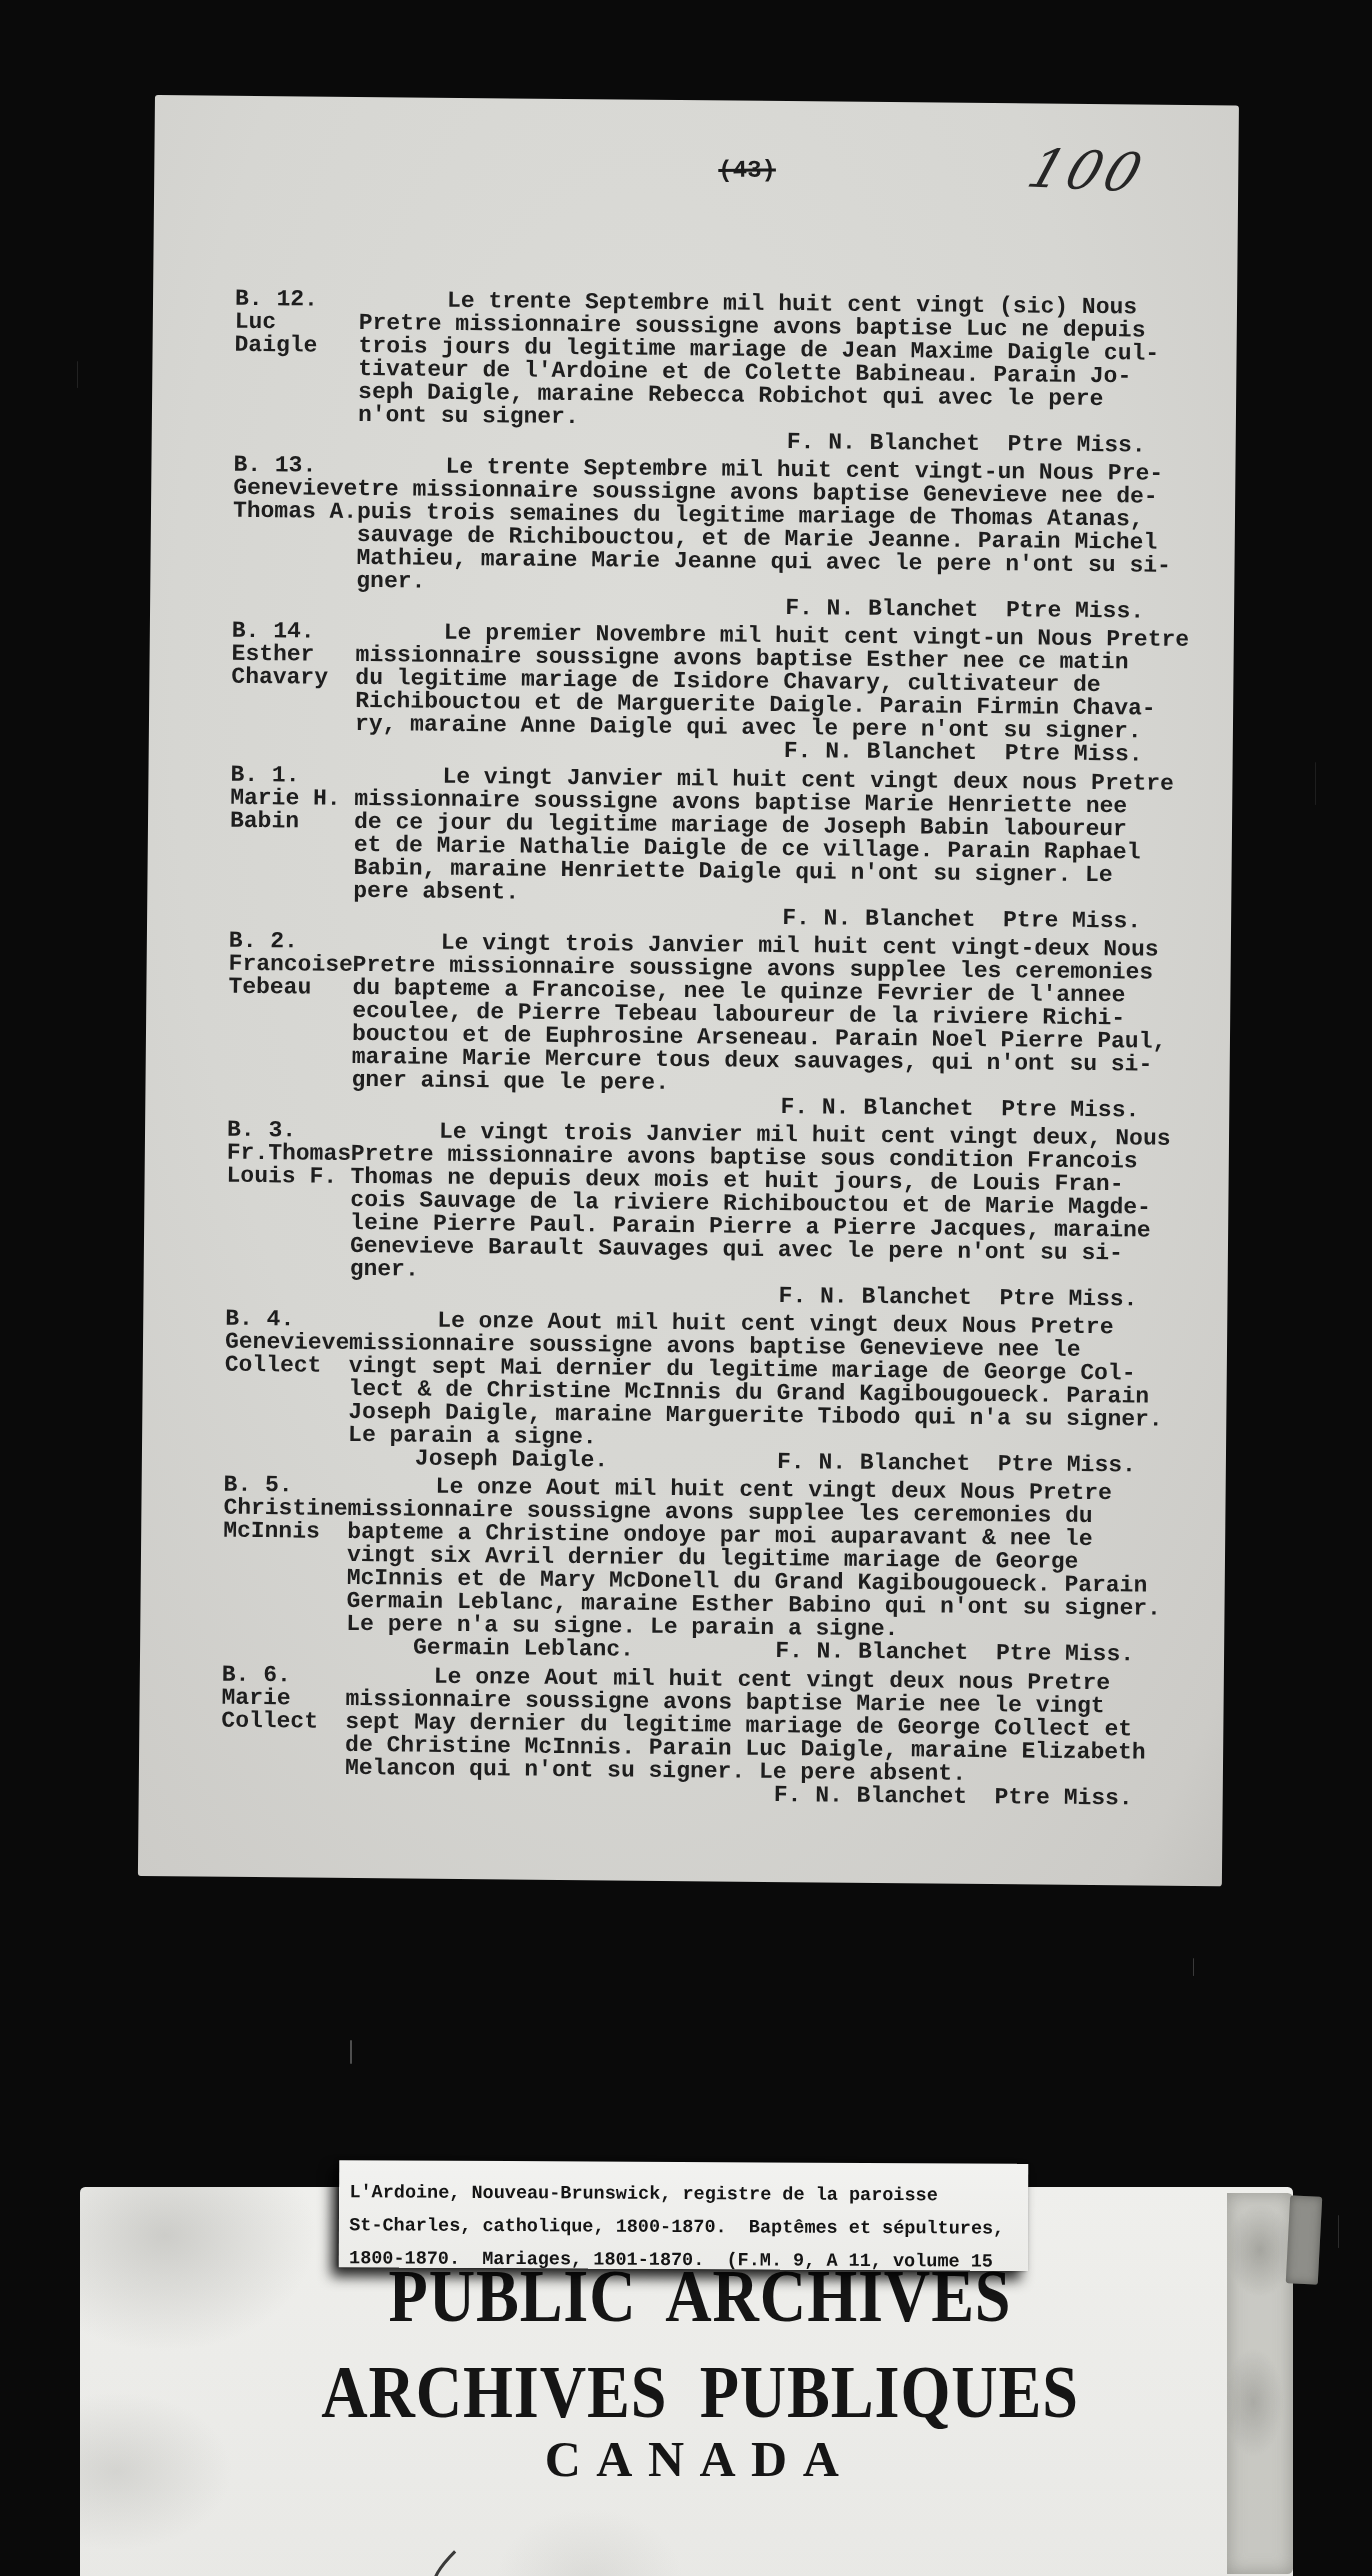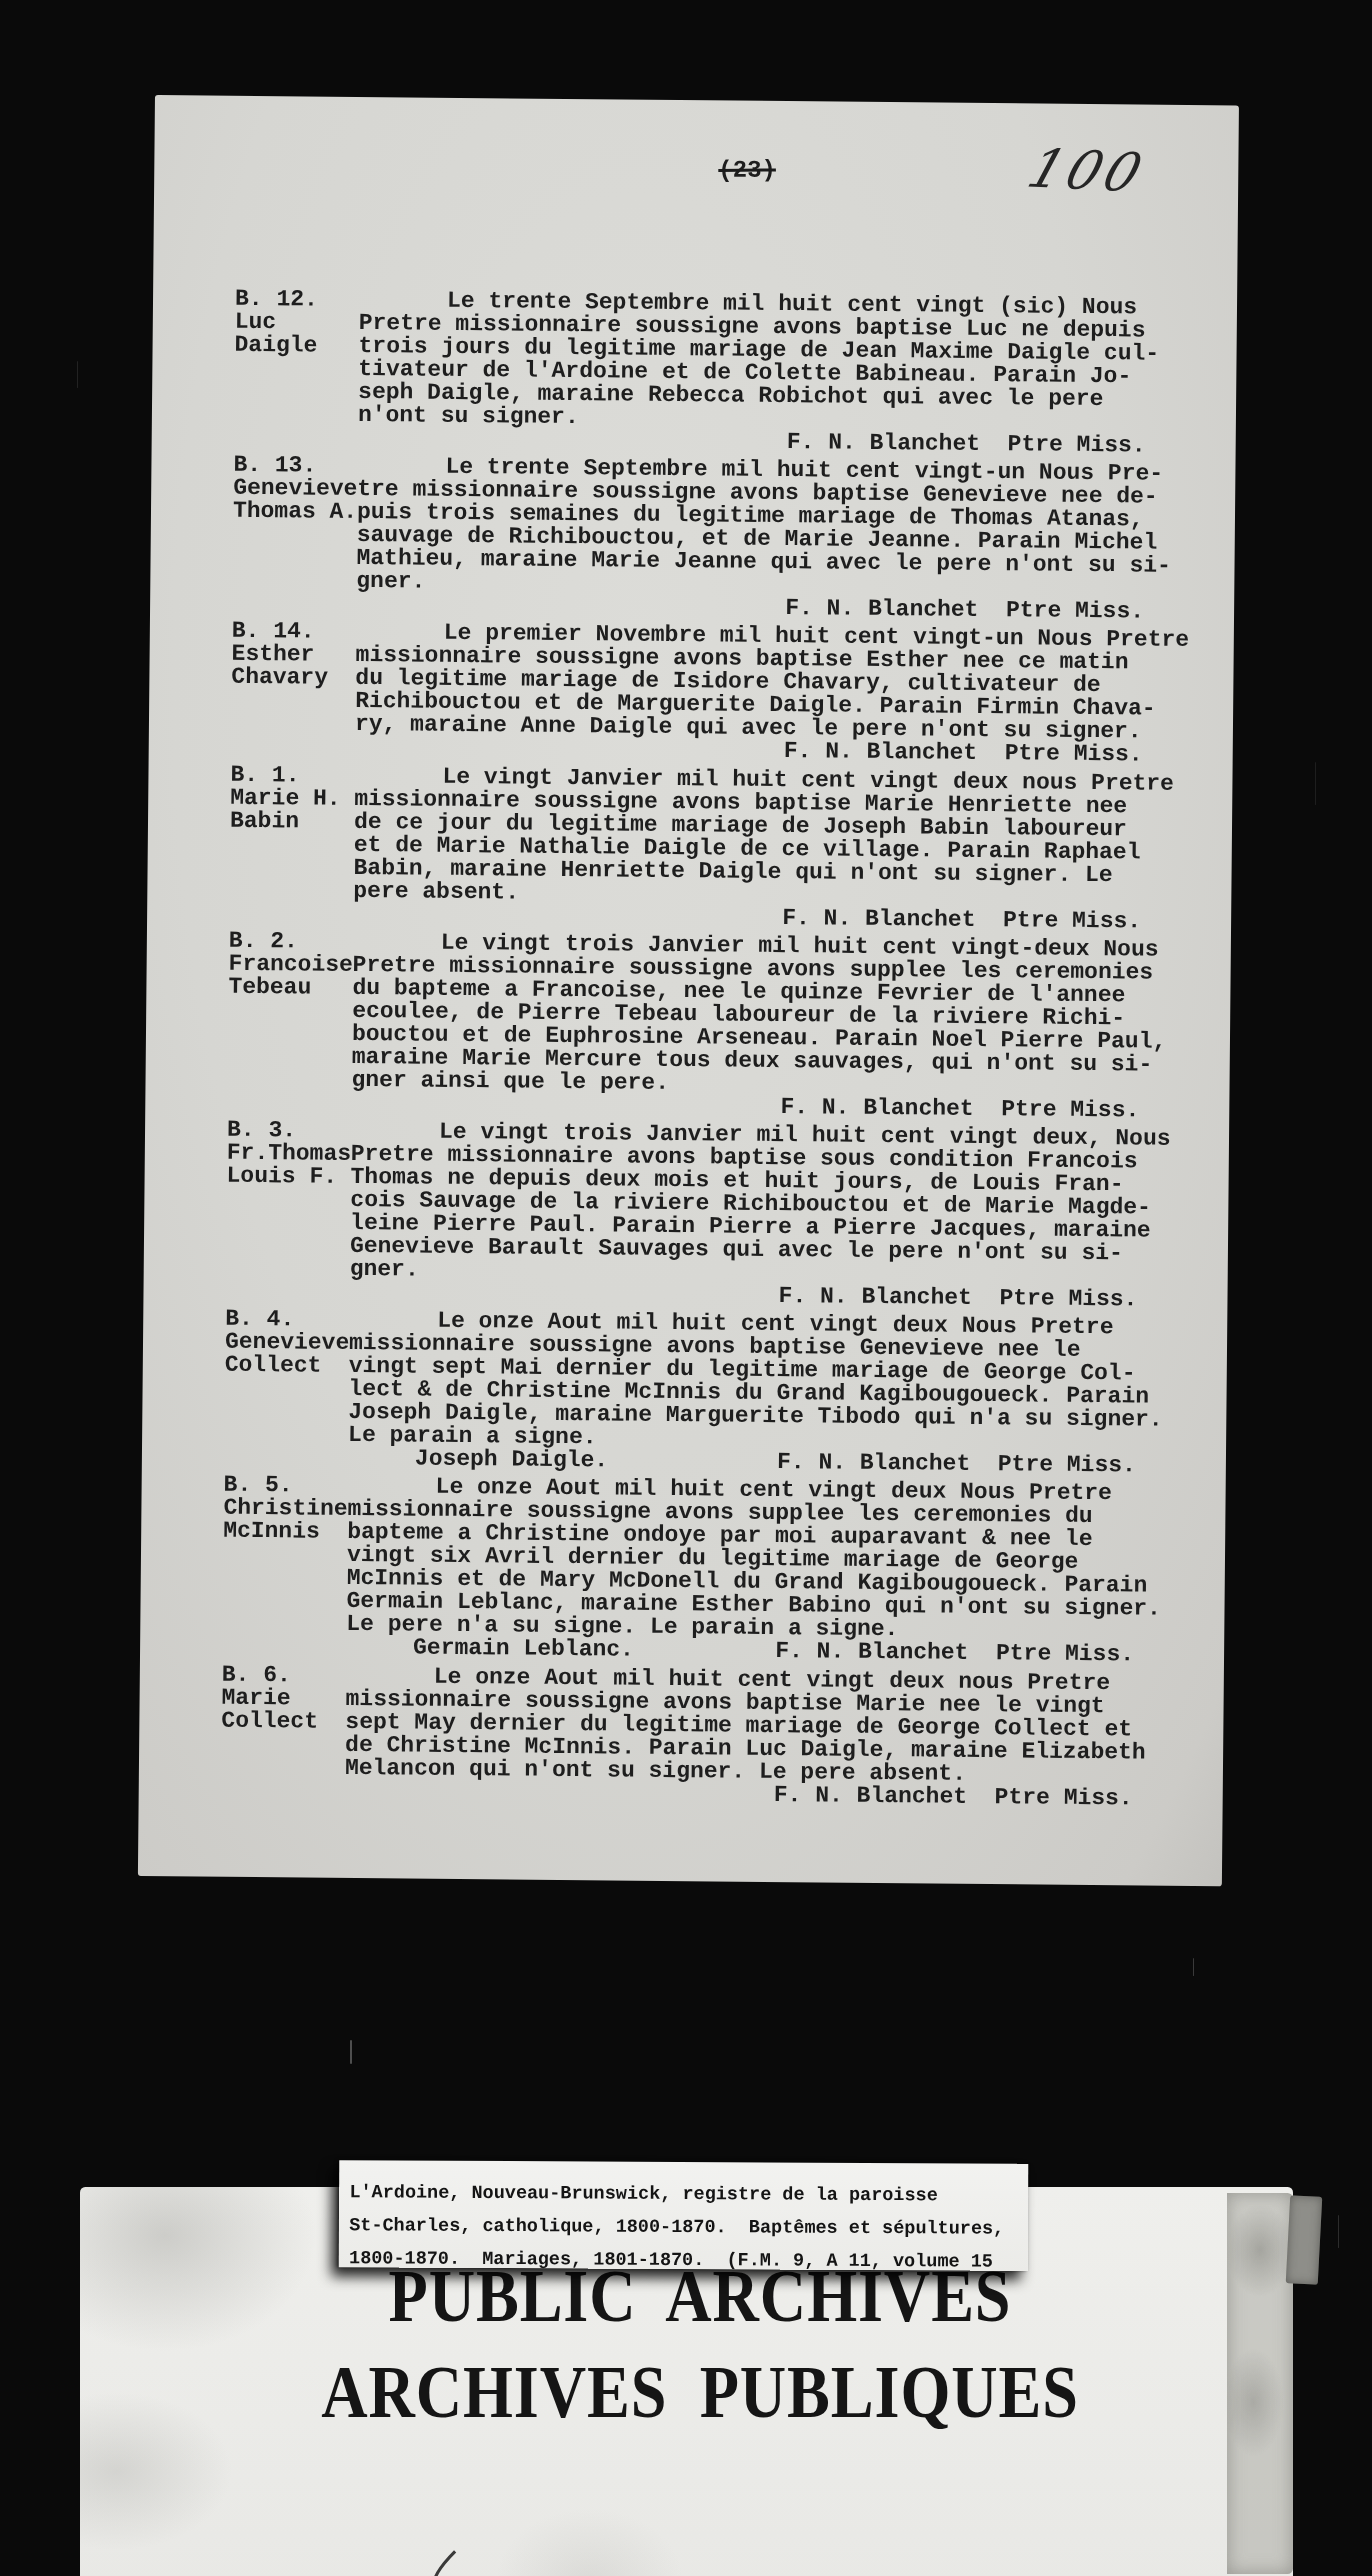--- a/index.html
+++ b/index.html
@@ -64,21 +64,21 @@
   .torn-bit{position:absolute;left:1288px;top:2196px;width:32px;height:88px;
         background:#8e8e89;border-radius:3.1px;transform:rotate(3deg);
         box-shadow:inset 0 0 9.3px rgba(60,60,56,.6);}
 </style>
 </head>
 <body>
 
 <div class="film">
 
   <div class="page">
-    <div class="anno-struck">(23)</div>
+    <div class="anno-struck">(43)</div>
     <div class="anno-hand">100</div>
     <div class="records">
   <div class="record">
     <div class="margin-col">B. 12.
 Luc
 Daigle</div>
     <div class="body-col">
       <div class="body-text">Le trente Septembre mil huit cent vingt (sic) Nous
 Pretre missionnaire soussigne avons baptise Luc ne depuis
 trois jours du legitime mariage de Jean Maxime Daigle cul-
@@ -244,20 +244,21 @@
   <div class="speck" style="left:1338px;top:2215px;width:1px;height:33px;opacity:.5;"></div>
   <div class="speck" style="left:77px;top:361px;width:1px;height:27px;opacity:.35;"></div>
   <div class="speck" style="left:1315px;top:762px;width:1px;height:43px;opacity:.3;"></div>
 
   <div class="label-shadow"></div>
 
   <div class="card">
     <div class="tape-strip"></div>
     <div class="card-line l1">PUBLIC ARCHIVES</div>
     <div class="card-line l2">ARCHIVES PUBLIQUES</div>
+    <div class="card-line l3">CANADA</div>
     <svg class="hair" width="72" height="52" viewBox="0 0 140 100">
       <path d="M 78 2 C 54 26 32 54 36 74 C 38 86 50 92 64 85" stroke="#141414" stroke-width="6" fill="none" opacity="0.82"></path>
     </svg>
   </div>
 
   <div class="torn-bit"></div>
 
   <div class="label-strip">
     <div class="caption">L'Ardoine, Nouveau-Brunswick, registre de la paroisse
 St-Charles, catholique, 1800-1870.  Baptêmes et sépultures,

